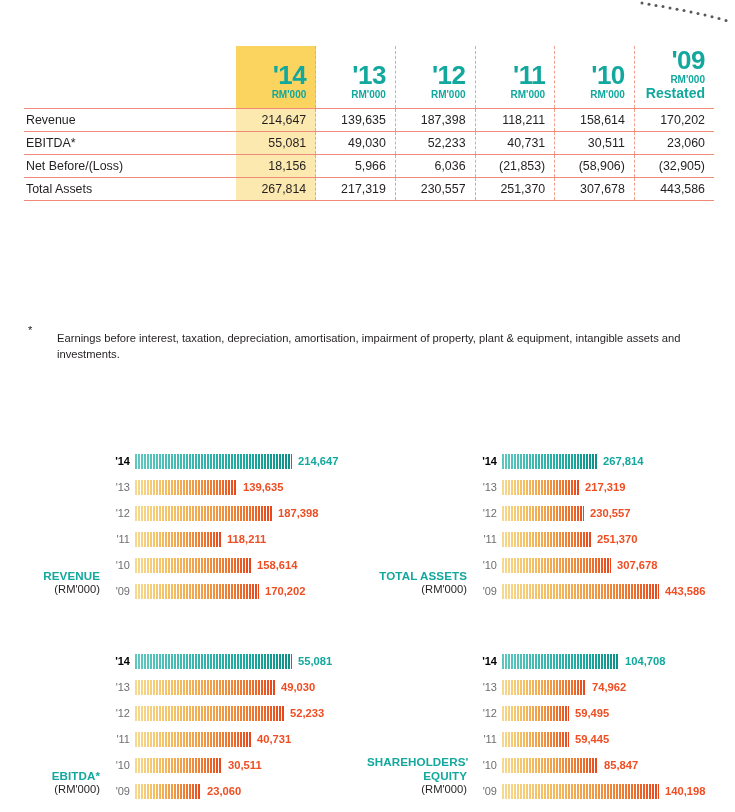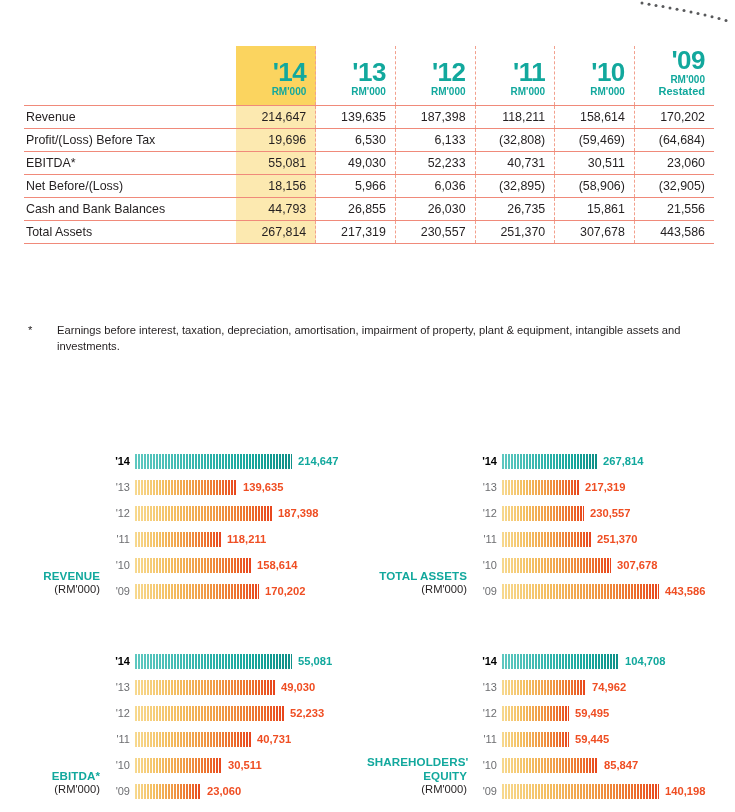--- a/index.html
+++ b/index.html
@@ -30,21 +30,21 @@
     text-align:right;
     color:#12a89d;
     font-weight:bold;
     line-height:1.08;
     border-right:1px dashed #f2a08d;
   }
   table.fin thead th.lbl-h { border-right:none; }
   table.fin thead th.last { border-right:none; }
   table.fin thead th .yy { font-size:26px; letter-spacing:-0.5px; display:block; }
   table.fin thead th .ru { font-size:10px; display:block; margin-top:1px; }
-  table.fin thead th .rs { font-size:11px; display:block; }
+  table.fin thead th .rs { font-size:14px; display:block; }
 
   table.fin thead th.hl { background:#fbd45f; }
 
   
   table.fin tbody td {
     padding:4px 9px 4px 9px;
     text-align:right;
     font-size:12.4px;
     color:#231f20;
     border-top:1.6px solid #f08a7a;
@@ -60,21 +60,21 @@
   table.fin tbody td.last { border-right:none; }
   table.fin tbody td.hl { background:#fce9b0; }
   table.fin tbody tr:last-child td { border-bottom:1.6px solid #f08a7a; }
 
   
   .footnote {
     position:absolute; left:28px; top:322px; width:672px;
     font-size:11.2px; line-height:1.45; color:#231f20;
   }
   .footnote .star { position:absolute; left:0; top:0; }
-  .footnote .ftext { display:block; margin-left:29px; }
+  .footnote .ftext { display:block; margin-left:29px;margin-top:8px; }
 
   
   .charts { position:absolute; left:0; top:408px; width:735px; }
   .chart-grid {
     display:grid;
     grid-template-columns:367px 368px;
     grid-template-rows:200px 200px;
   }
   .chart {
     position:relative;
@@ -197,54 +197,36 @@
         <tr>
           <td class="lbl">Revenue</td>
           <td class="hl ">214,647</td>
           <td class="">139,635</td>
           <td class="">187,398</td>
           <td class="">118,211</td>
           <td class="">158,614</td>
           <td class="last">170,202</td>
         </tr>
         <tr>
-          <td class="lbl">Profit/(Loss) Before Tax</td>
-          <td class="hl ">19,696</td>
-          <td class="">6,530</td>
-          <td class="">6,133</td>
-          <td class="">(32,808)</td>
-          <td class="">(59,469)</td>
-          <td class="last">(64,684)</td>
-        </tr>
-        <tr>
           <td class="lbl">EBITDA*</td>
           <td class="hl ">55,081</td>
           <td class="">49,030</td>
           <td class="">52,233</td>
           <td class="">40,731</td>
           <td class="">30,511</td>
           <td class="last">23,060</td>
         </tr>
         <tr>
           <td class="lbl">Net Before/(Loss)</td>
           <td class="hl ">18,156</td>
           <td class="">5,966</td>
           <td class="">6,036</td>
-          <td class="">(32,895)</td>
+          <td class="">(21,853)</td>
           <td class="">(58,906)</td>
           <td class="last">(32,905)</td>
-        </tr>
-        <tr>
-          <td class="lbl">Cash and Bank Balances</td>
-          <td class="hl ">44,793</td>
-          <td class="">26,855</td>
-          <td class="">26,030</td>
-          <td class="">26,735</td>
-          <td class="">15,861</td>
-          <td class="last">21,556</td>
         </tr>
         <tr>
           <td class="lbl">Total Assets</td>
           <td class="hl ">267,814</td>
           <td class="">217,319</td>
           <td class="">230,557</td>
           <td class="">251,370</td>
           <td class="">307,678</td>
           <td class="last">443,586</td>
         </tr>

